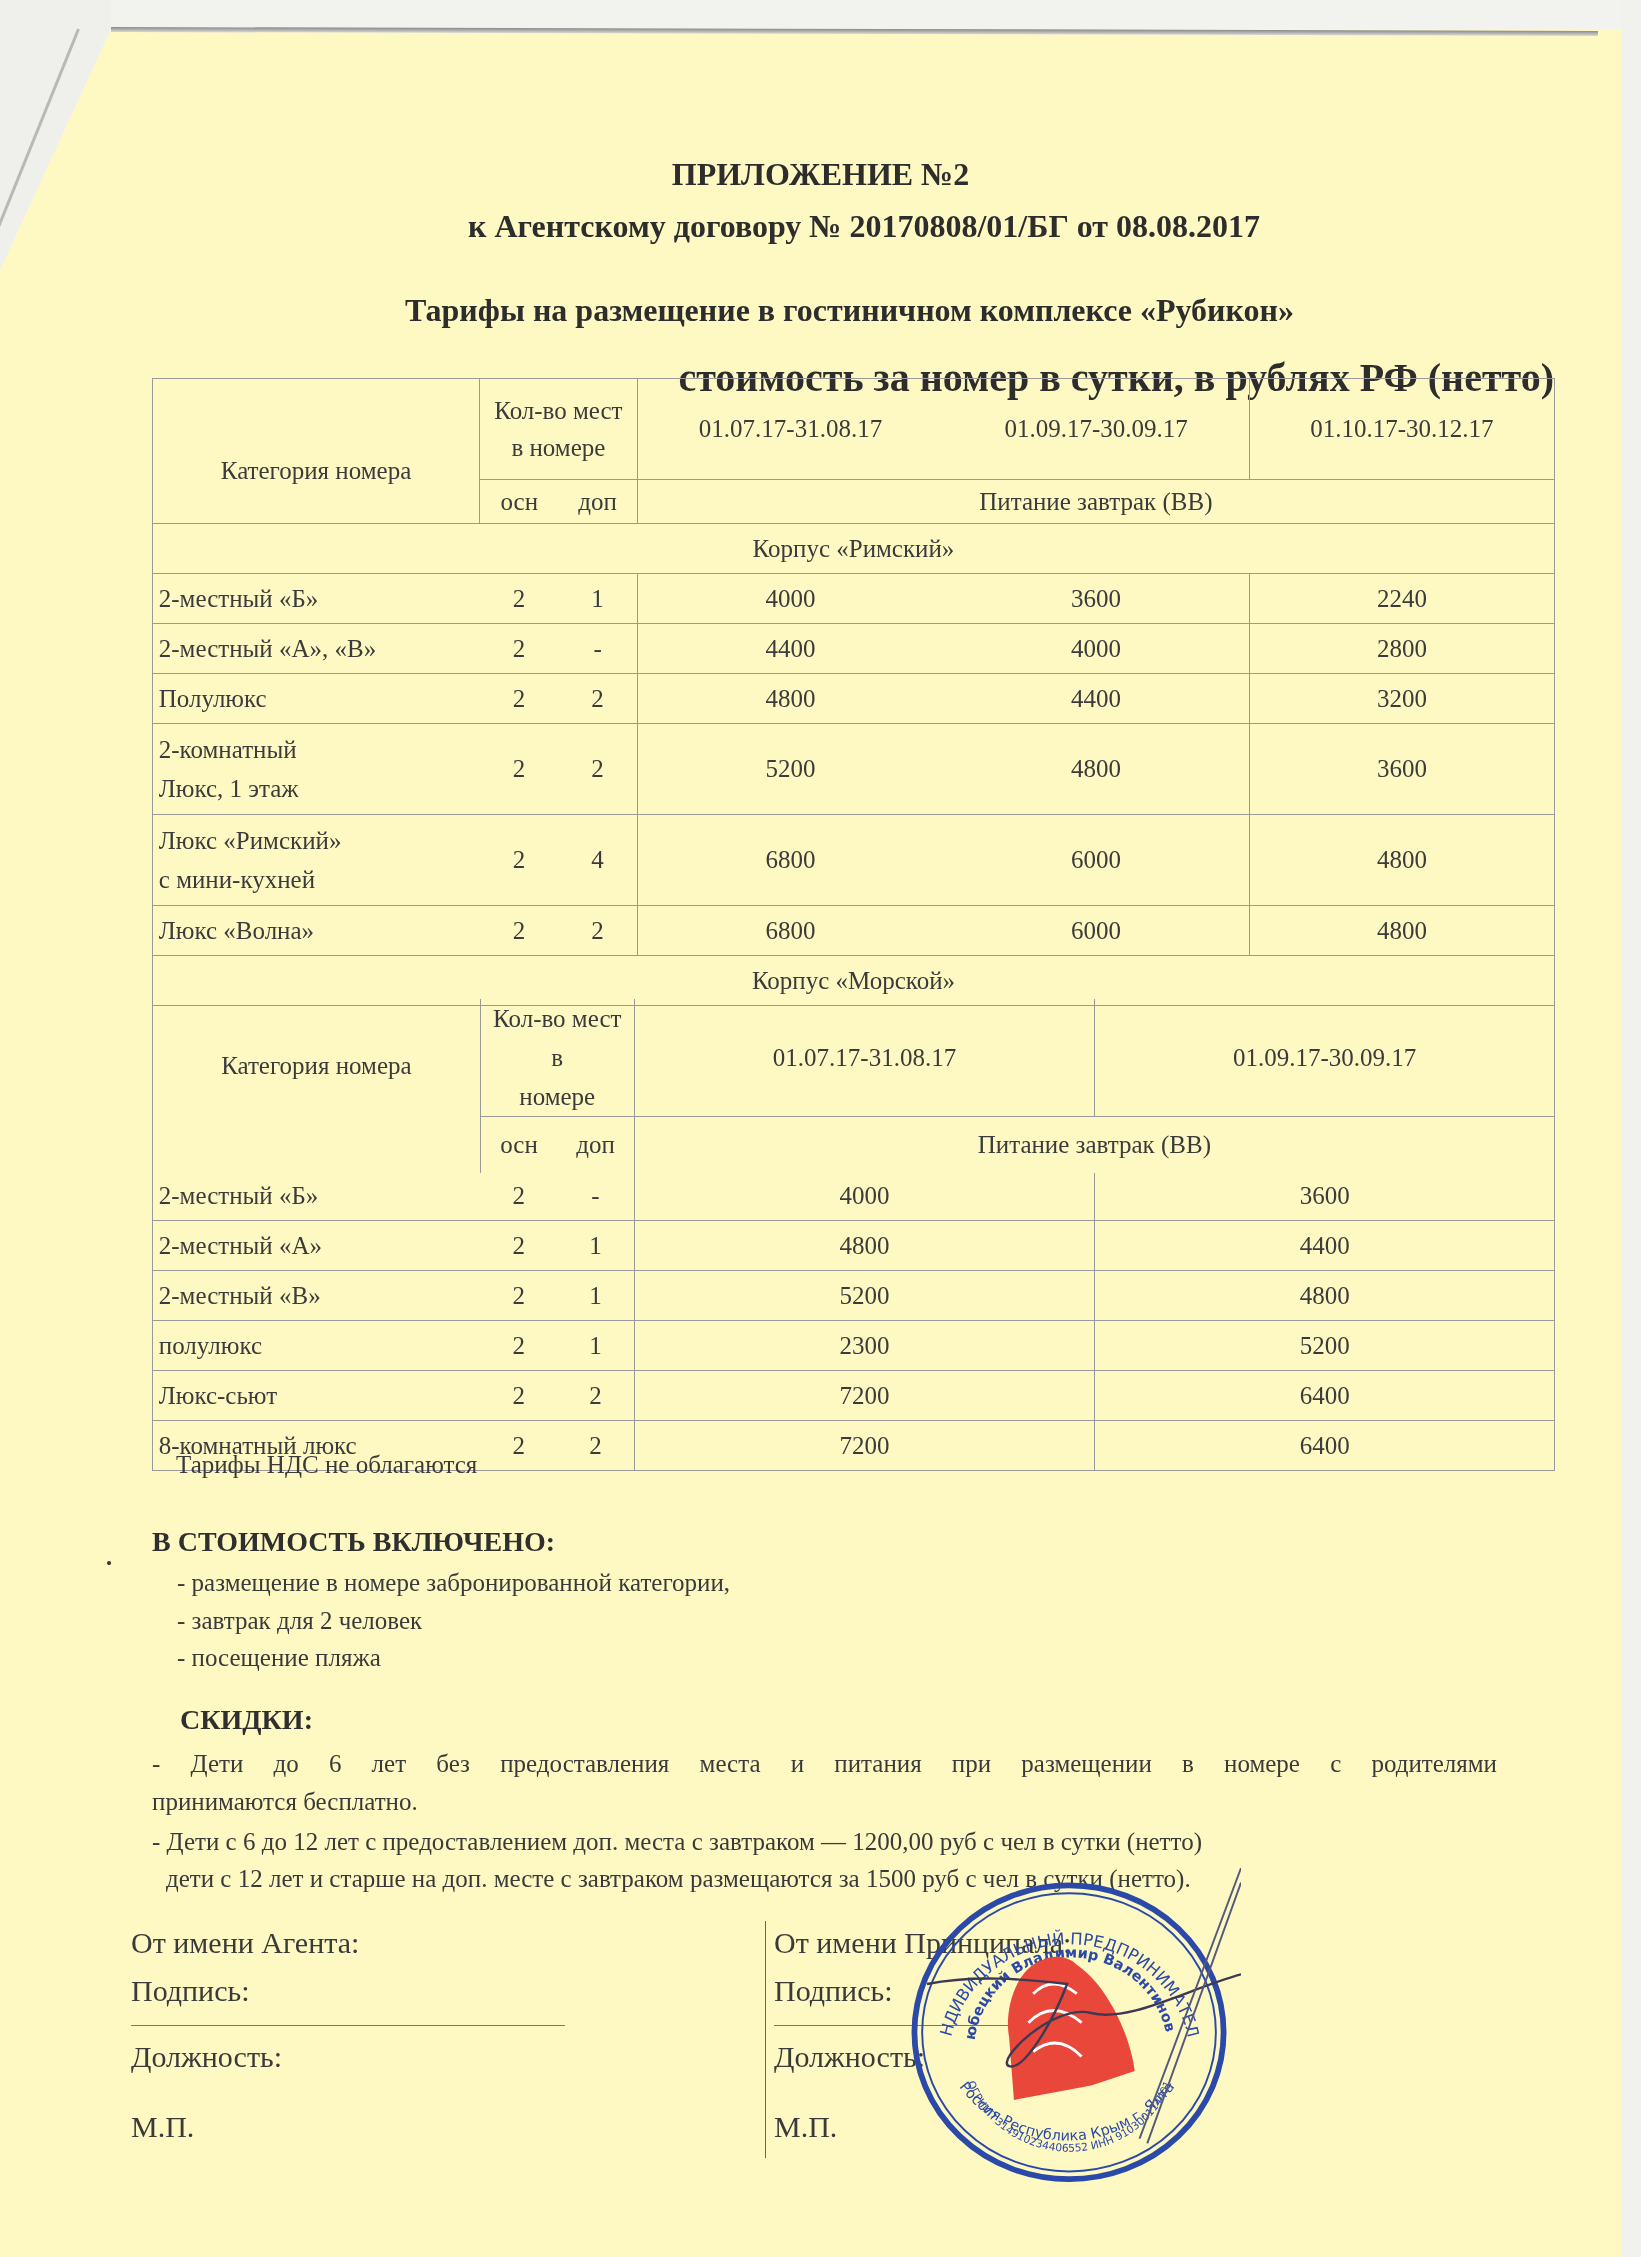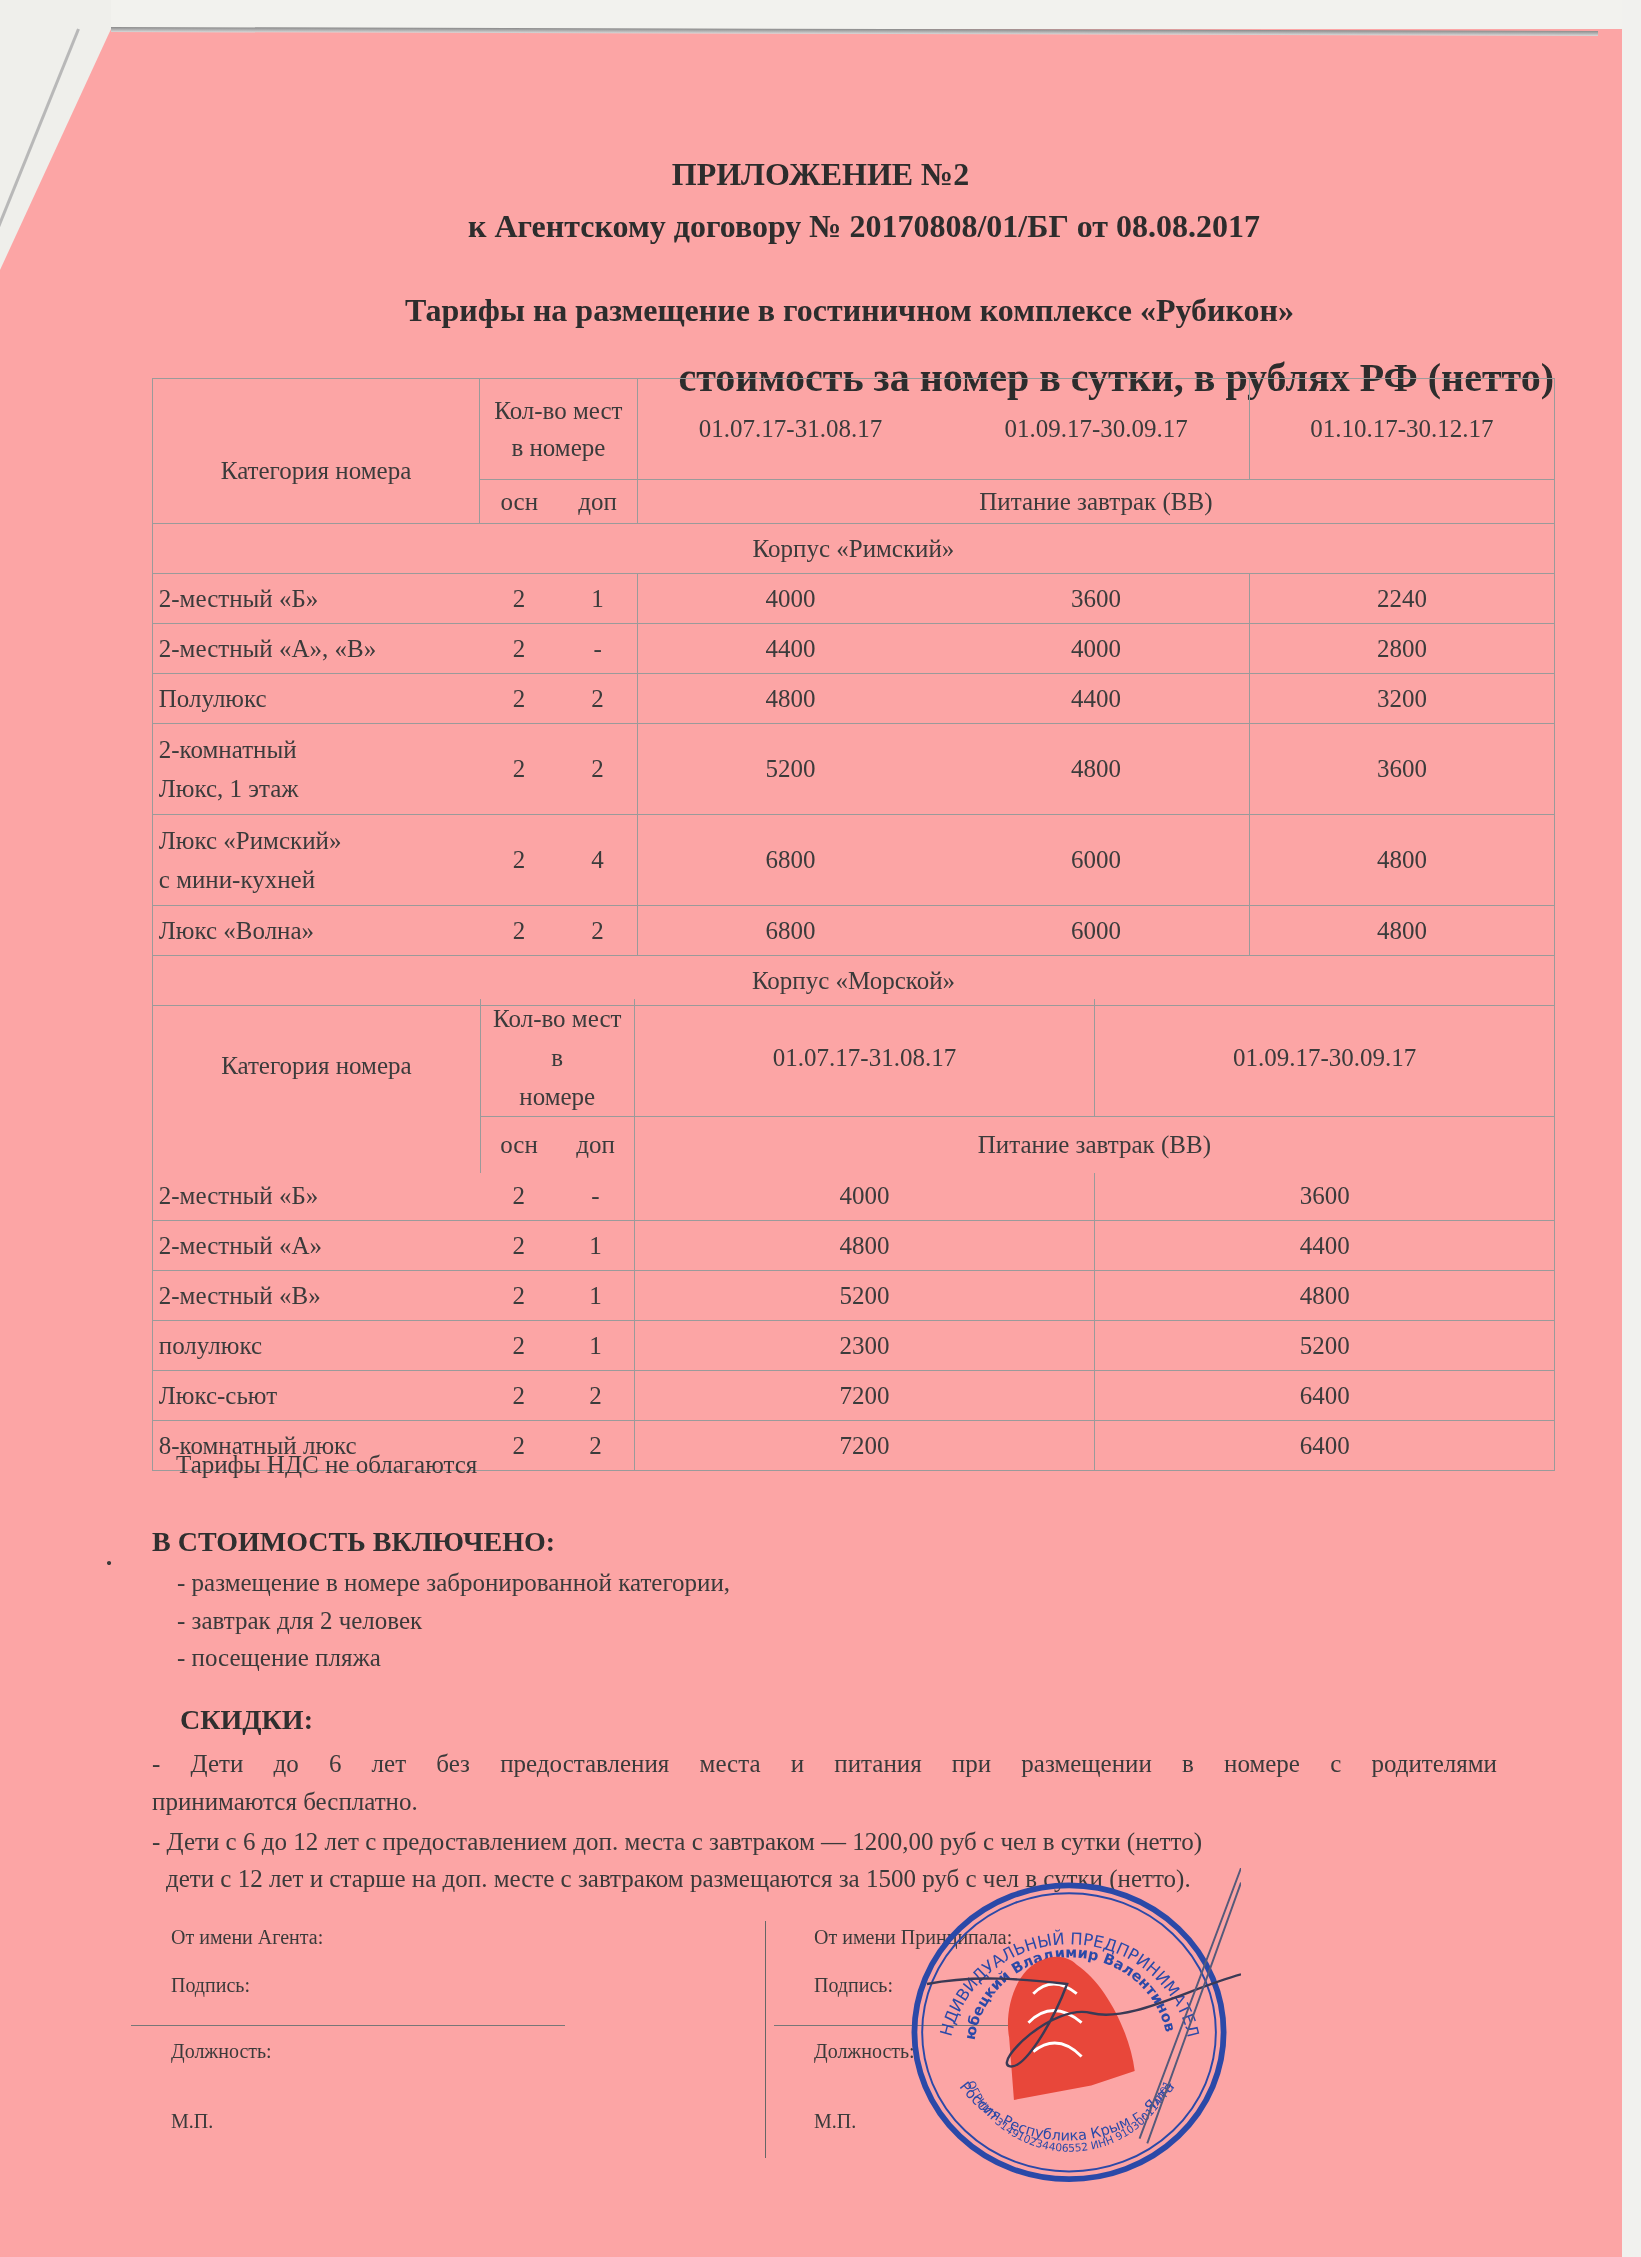--- a/index.html
+++ b/index.html
@@ -4,21 +4,21 @@
 <style>
   html, body { margin:0; padding:0; }
   body {
     width:1641px; height:2257px; position:relative; overflow:hidden;
     background:#f4f4f1;
     font-family:"Liberation Serif","DejaVu Serif",serif;
     color:#3a3a3a;
   }
   .page {
     position:absolute; left:0; top:0; width:1641px; height:2257px;
-    background:#fca5a5;
+    background:#fef9c3;
   }
   
   .scan-left {
     position:absolute; left:0; top:0; width:111px; height:2257px;
     background:#efefeb;
     clip-path:polygon(0 0, 100% 0, 100% 29px, 0 270px);
   }
   .edge-top {
     position:absolute; left:111px; top:27px; width:1487px; height:4.8px;
     background:linear-gradient(#8a8a8a,#d8d8d8);
@@ -56,21 +56,21 @@
   .nb-lr { border-left:none !important; border-right:none !important; }
   .nb-r { border-right:none !important; }
   .nb-l { border-left:none !important; }
   .nb-b { border-bottom:none !important;border-radius:32px; }
   .nb-t { border-top:none !important; }
 
   .note { position:absolute; left:152px; top:1451px; font-size:25px;margin-left:24px; }
   .sec-title { position:absolute; font-size:28px; font-weight:bold; color:#2f2f2f; }
   .list-item { position:absolute; font-size:25px; }
   .para { position:absolute; font-size:25px; text-align:justify; }
-  .sig { position:absolute; font-size:20px;margin-left:40px; }
+  .sig { position:absolute; font-size:30px; }
   .sig-line { position:absolute; height:1.4px; background:#777; }
   .sig-divider { position:absolute; left:765px; top:1921px; width:1.4px; height:237px; background:#666; }
   .stamp { position:absolute; left:898px; top:1868px; width:343px; height:319px; }
   .dot-mark { position:absolute; left:106px; top:1553px; font-size:17.4px; }
 </style>
 </head>
 <body>
 
 <div class="page">
   <div class="scan-top"></div>

